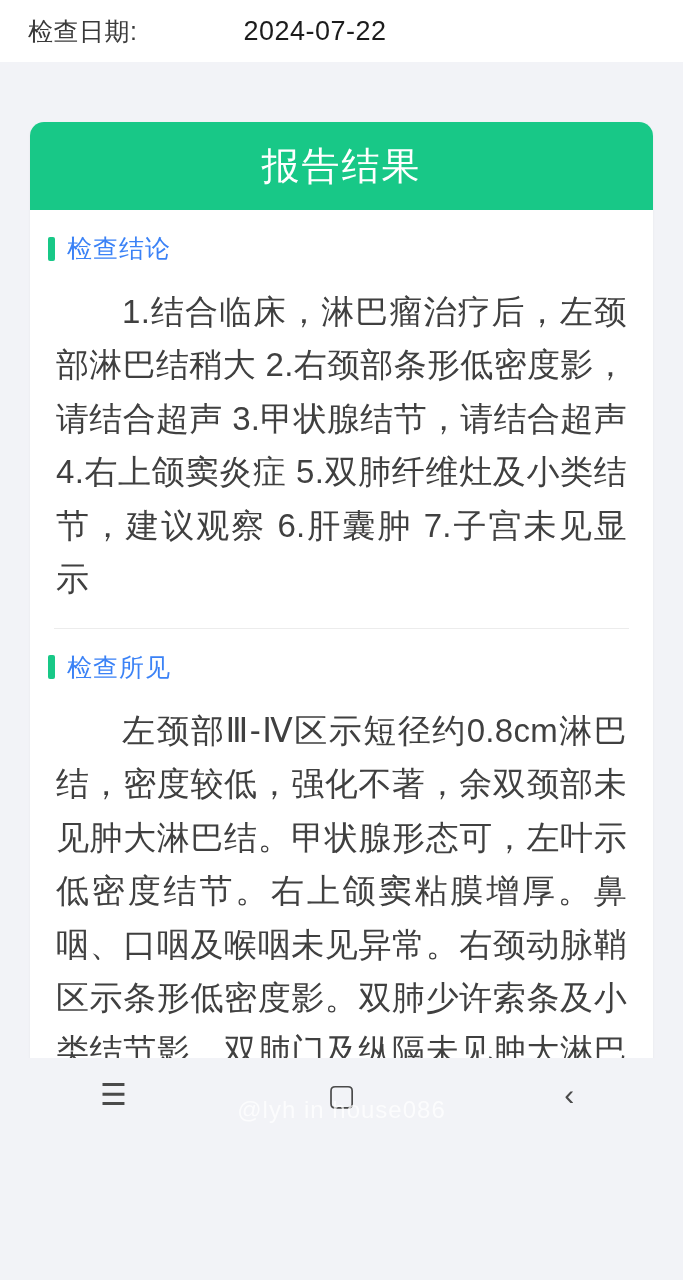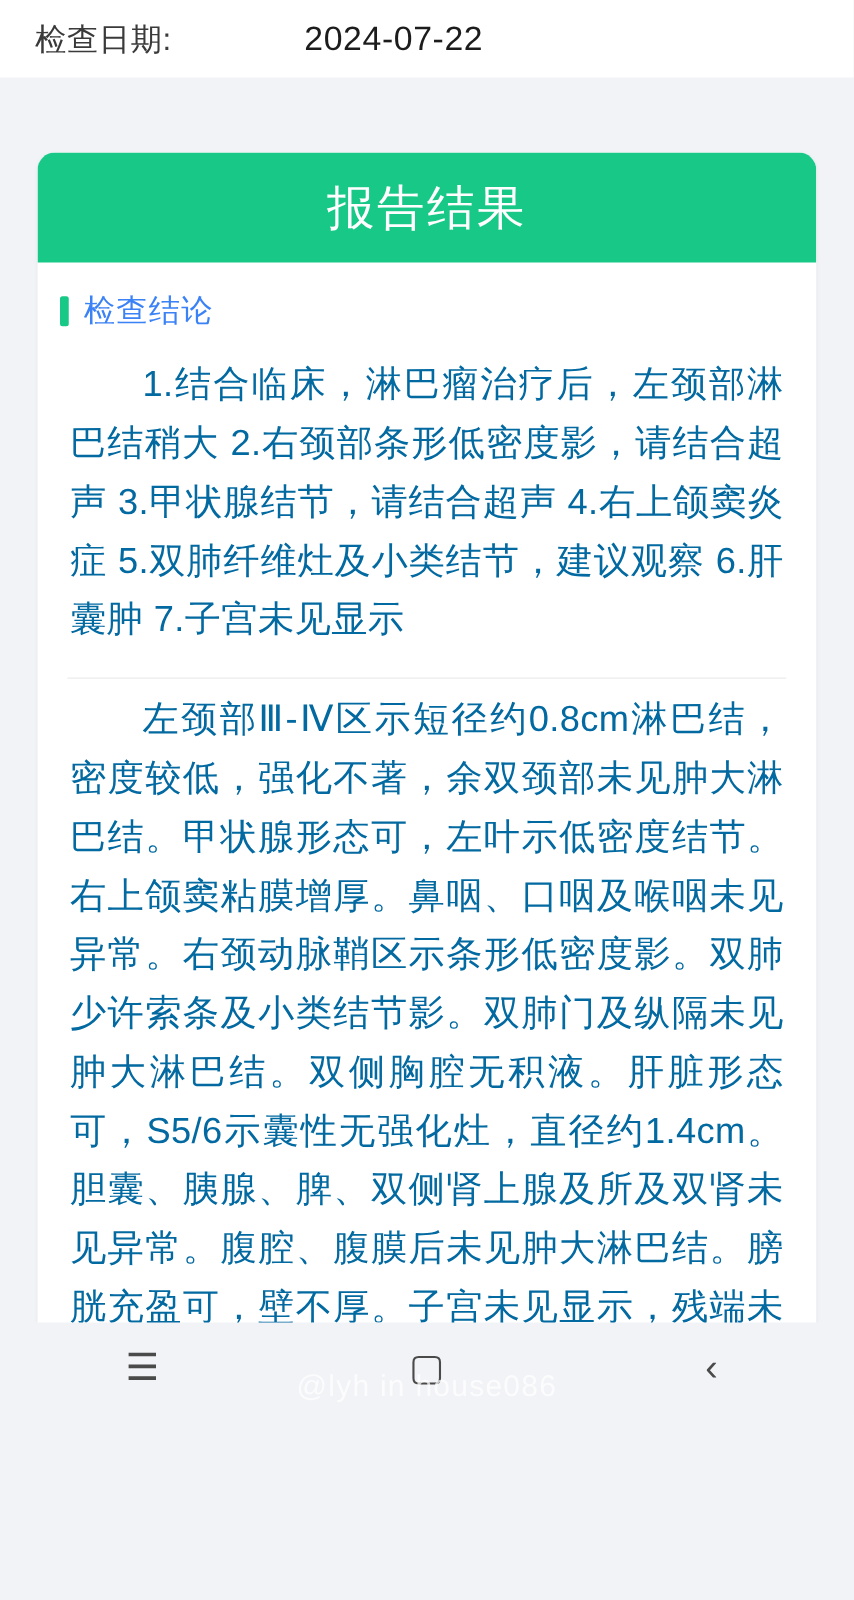--- a/index.html
+++ b/index.html
@@ -85,23 +85,23 @@
     flex: none;
   }
   .section-title {
     color: #3b82f6;
     font-size: 25px;
     letter-spacing: 1px;
   }
 
   .section-body {
     padding: 10px 26px 16px 26px;
-    font-size: 29px;
+    font-size: 33px;
     line-height: 1.62;
-    color: #0369a1;
+    color: #404040;
     text-indent: 2em;
     text-align: justify;
     letter-spacing: 0.3px;
   }
   .divider {
     height: 1px;
     background: #ececec;
     margin: 6px 24px 0 24px;
   }
 
@@ -184,20 +184,24 @@
       <div class="section">
         <div class="section-title-row">
           <span class="title-bar"></span>
           <span class="section-title">检查结论</span>
         </div>
         <div class="section-body">1.结合临床，淋巴瘤治疗后，左颈部淋巴结稍大 2.右颈部条形低密度影，请结合超声 3.甲状腺结节，请结合超声 4.右上颌窦炎症 5.双肺纤维灶及小类结节，建议观察 6.肝囊肿 7.子宫未见显示</div>
         <div class="divider"></div>
       </div>
 
       <div class="section">
+        <div class="section-title-row">
+          <span class="title-bar"></span>
+          <span class="section-title">检查所见</span>
+        </div>
         <div class="section-body">左颈部Ⅲ-Ⅳ区示短径约0.8cm淋巴结，密度较低，强化不著，余双颈部未见肿大淋巴结。甲状腺形态可，左叶示低密度结节。右上颌窦粘膜增厚。鼻咽、口咽及喉咽未见异常。右颈动脉鞘区示条形低密度影。双肺少许索条及小类结节影。双肺门及纵隔未见肿大淋巴结。双侧胸腔无积液。肝脏形态可，S5/6示囊性无强化灶，直径约1.4cm。胆囊、胰腺、脾、双侧肾上腺及所及双肾未见异常。腹腔、腹膜后未见肿大淋巴结。膀胱充盈可，壁不厚。子宫未见显示，残端未见异常增厚及强化灶。盆腔未见肿大淋巴结。</div>
         <div class="divider"></div>
       </div>
 
       <div class="section">
         <div class="detail-btn-wrap">
           <button class="detail-btn">查看详情</button>
         </div>
       </div>
 

